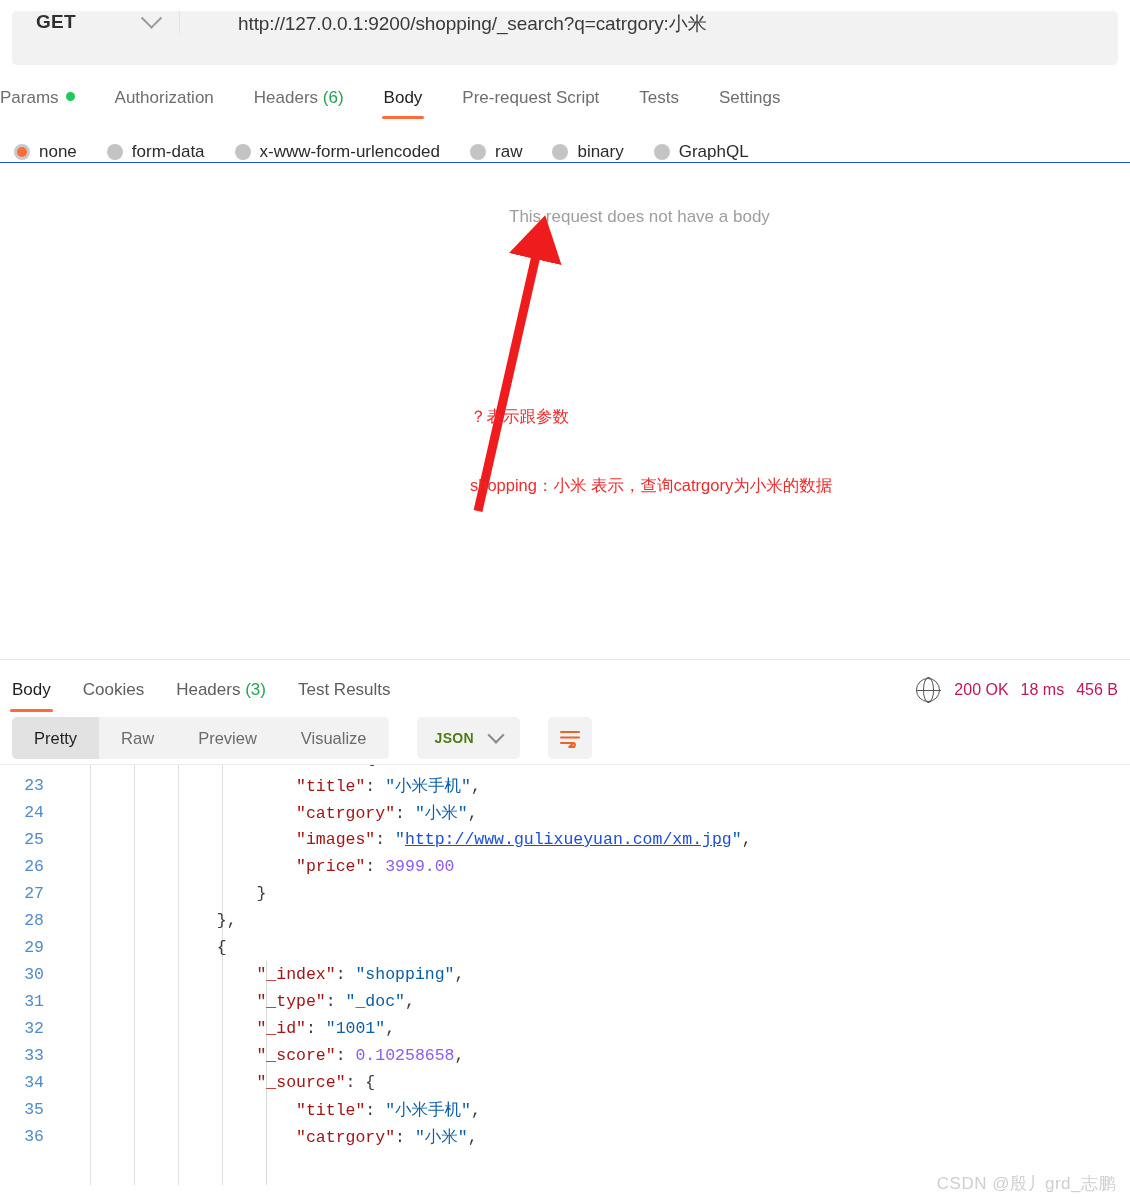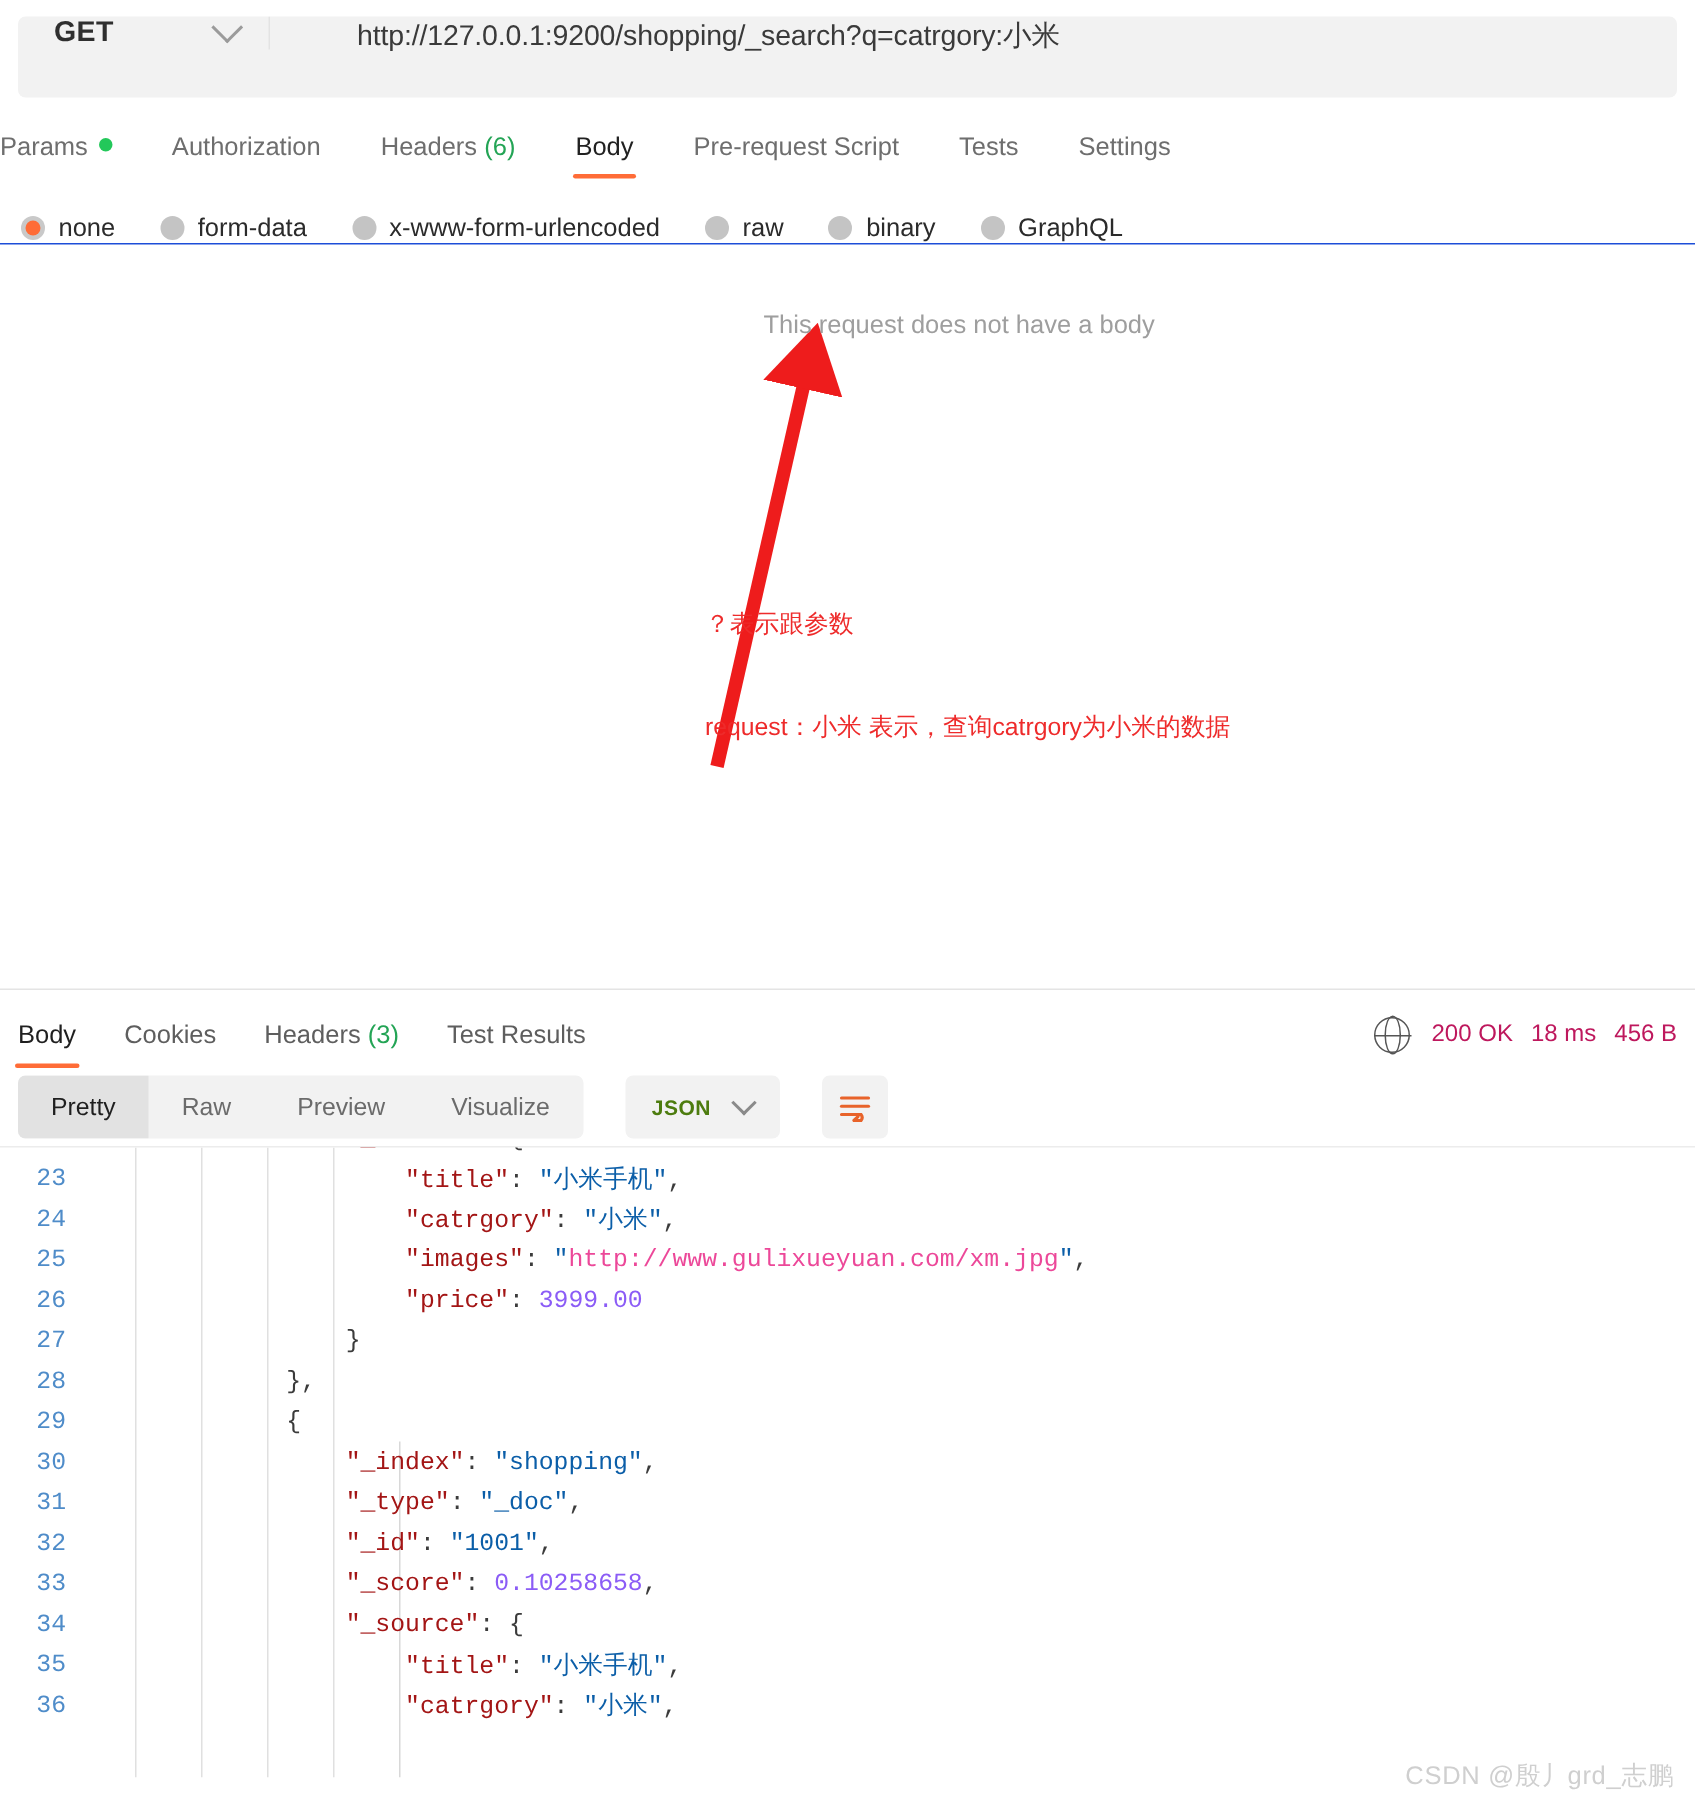--- a/index.html
+++ b/index.html
@@ -323,41 +323,42 @@
     left: 0;
     top: -20px;
     width: 100%;
   }
   .code-row {
     display: flex;
     align-items: center;
     height: 27px;
     font-family: "Liberation Mono", monospace;
     font-size: 16.5px;
+    gap: 26px;
   }
   .ln {
     width: 58px;
     text-align: right;
     padding-right: 14px;
     color: #4f8cc9;
     flex: none;
     font-family: "Liberation Mono", monospace;
     font-size: 16.5px;
     box-sizing: border-box;
   }
   .code-txt {
     white-space: pre;
     color: #222;
     padding-left: 14px;
   }
   .k { color: #a31515; }
   .s { color: #0b5ea8; }
   .n { color: #8b5cf6; font-family: Liberation Mono, monospace; }
   .p { color: #3b3b3b; }
-  .lnk { color: #ec4899; }
+  .lnk { color: #1d4ed8; text-decoration: underline; }
 
   .guides {
     position: absolute;
     left: 0;
     top: 0;
     bottom: 0;
     width: 100%;
     pointer-events: none;
   }
   .guide {
@@ -439,21 +440,21 @@
         <polygon points="0,0 5,3 0,6" fill="#ee1c1c"></polygon>
       </marker>
     </defs>
     <line x1="478" y1="488" x2="540" y2="215" stroke="#ee1c1c" stroke-width="9" marker-end="url(#ah)"></line>
   </svg>
 
   <div class="no-body-text">This request does not have a body</div>
 
   <div class="annotation">
     <div>？表示跟参数</div>
-    <div>request：小米 表示，查询catrgory为小米的数据</div>
+    <div>shopping：小米 表示，查询catrgory为小米的数据</div>
   </div>
 </div>
 
 <div class="resp-tabs">
   <div id="resp-tabs" style="display:flex;align-items:flex-end;">
       <div class="resp-tab active"><span>Body</span></div>
       <div class="resp-tab"><span>Cookies</span></div>
       <div class="resp-tab"><span>Headers</span> <span class="count-green">(3)</span></div>
       <div class="resp-tab"><span>Test Results</span></div>
     </div>

